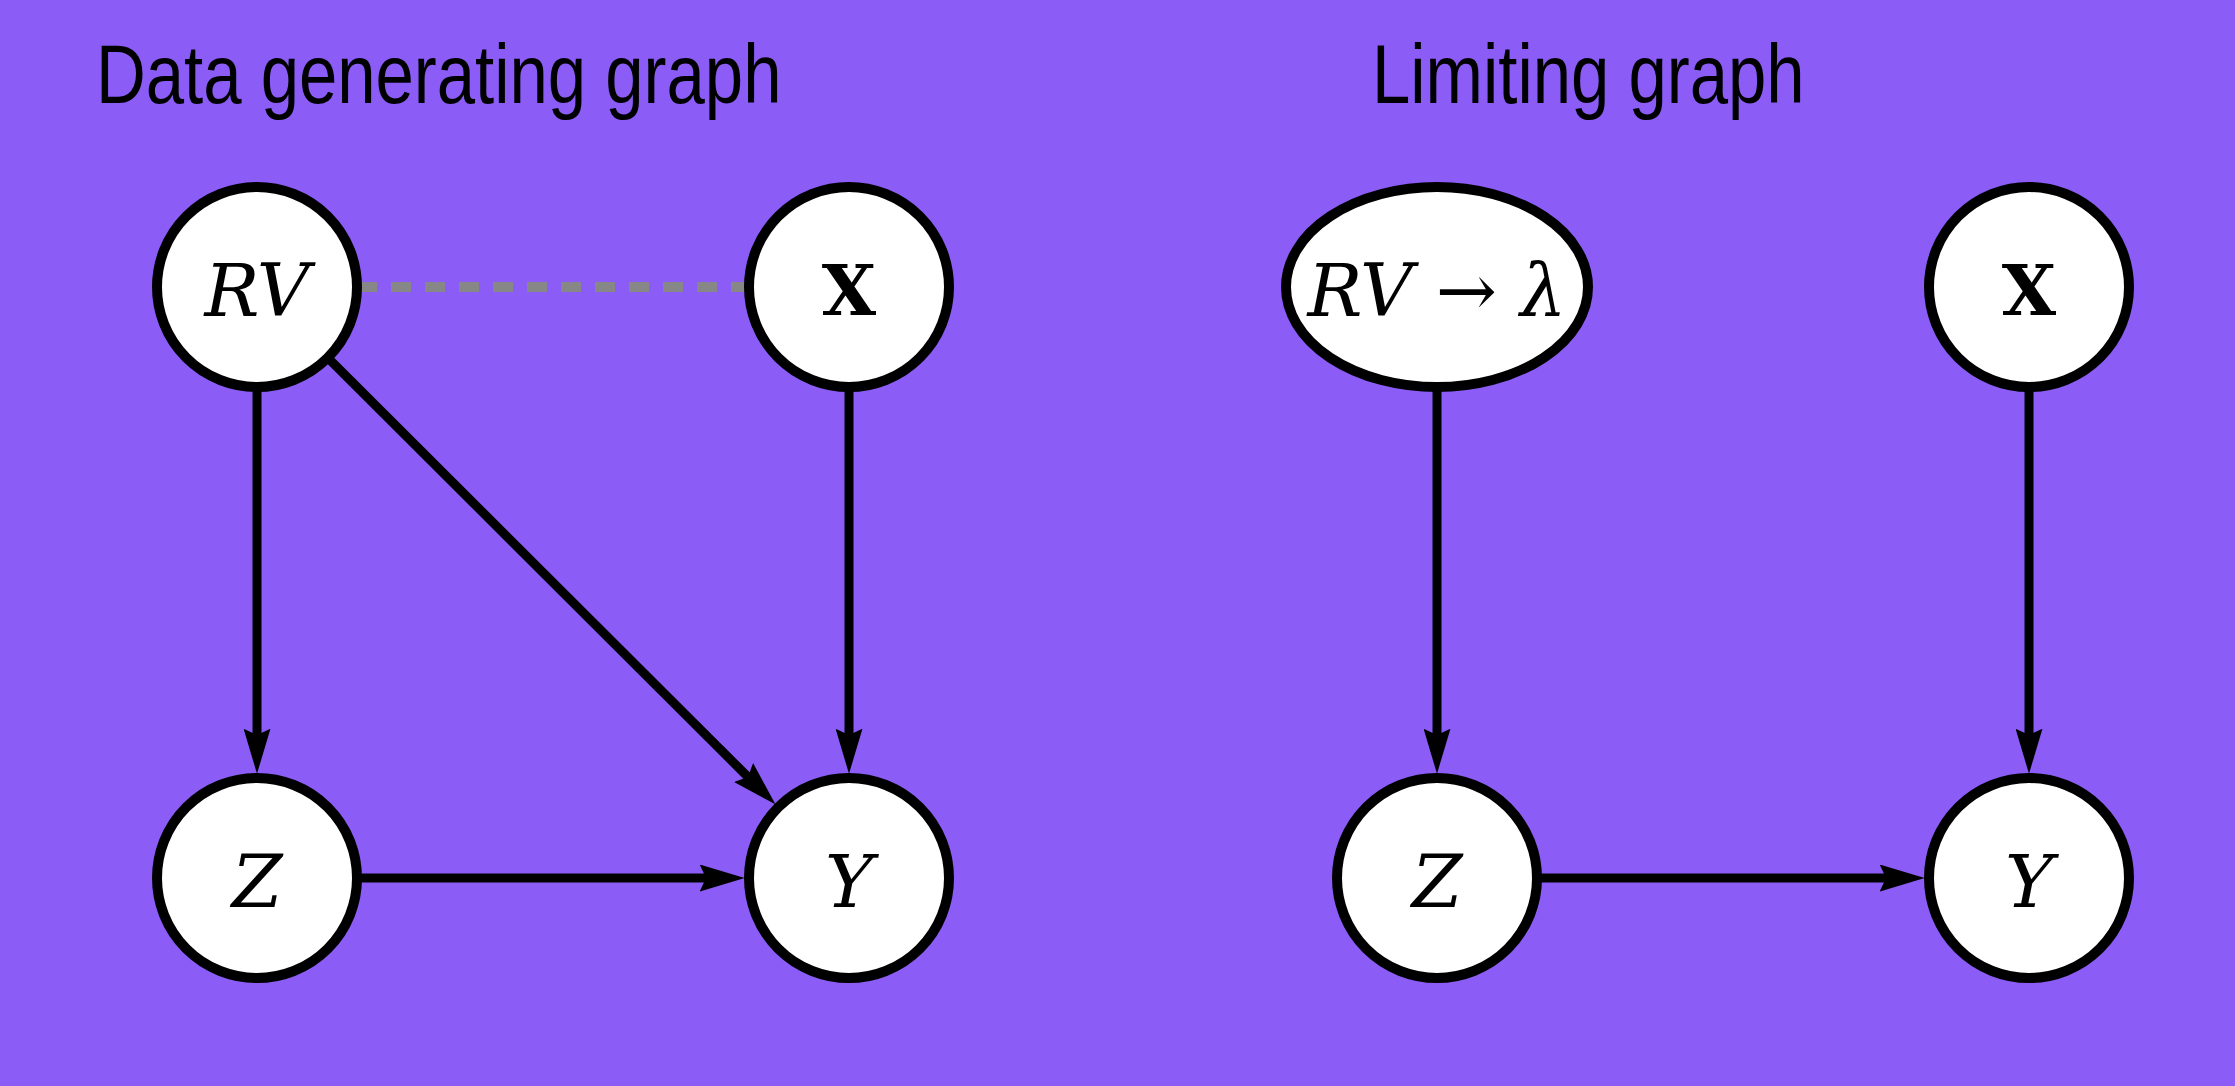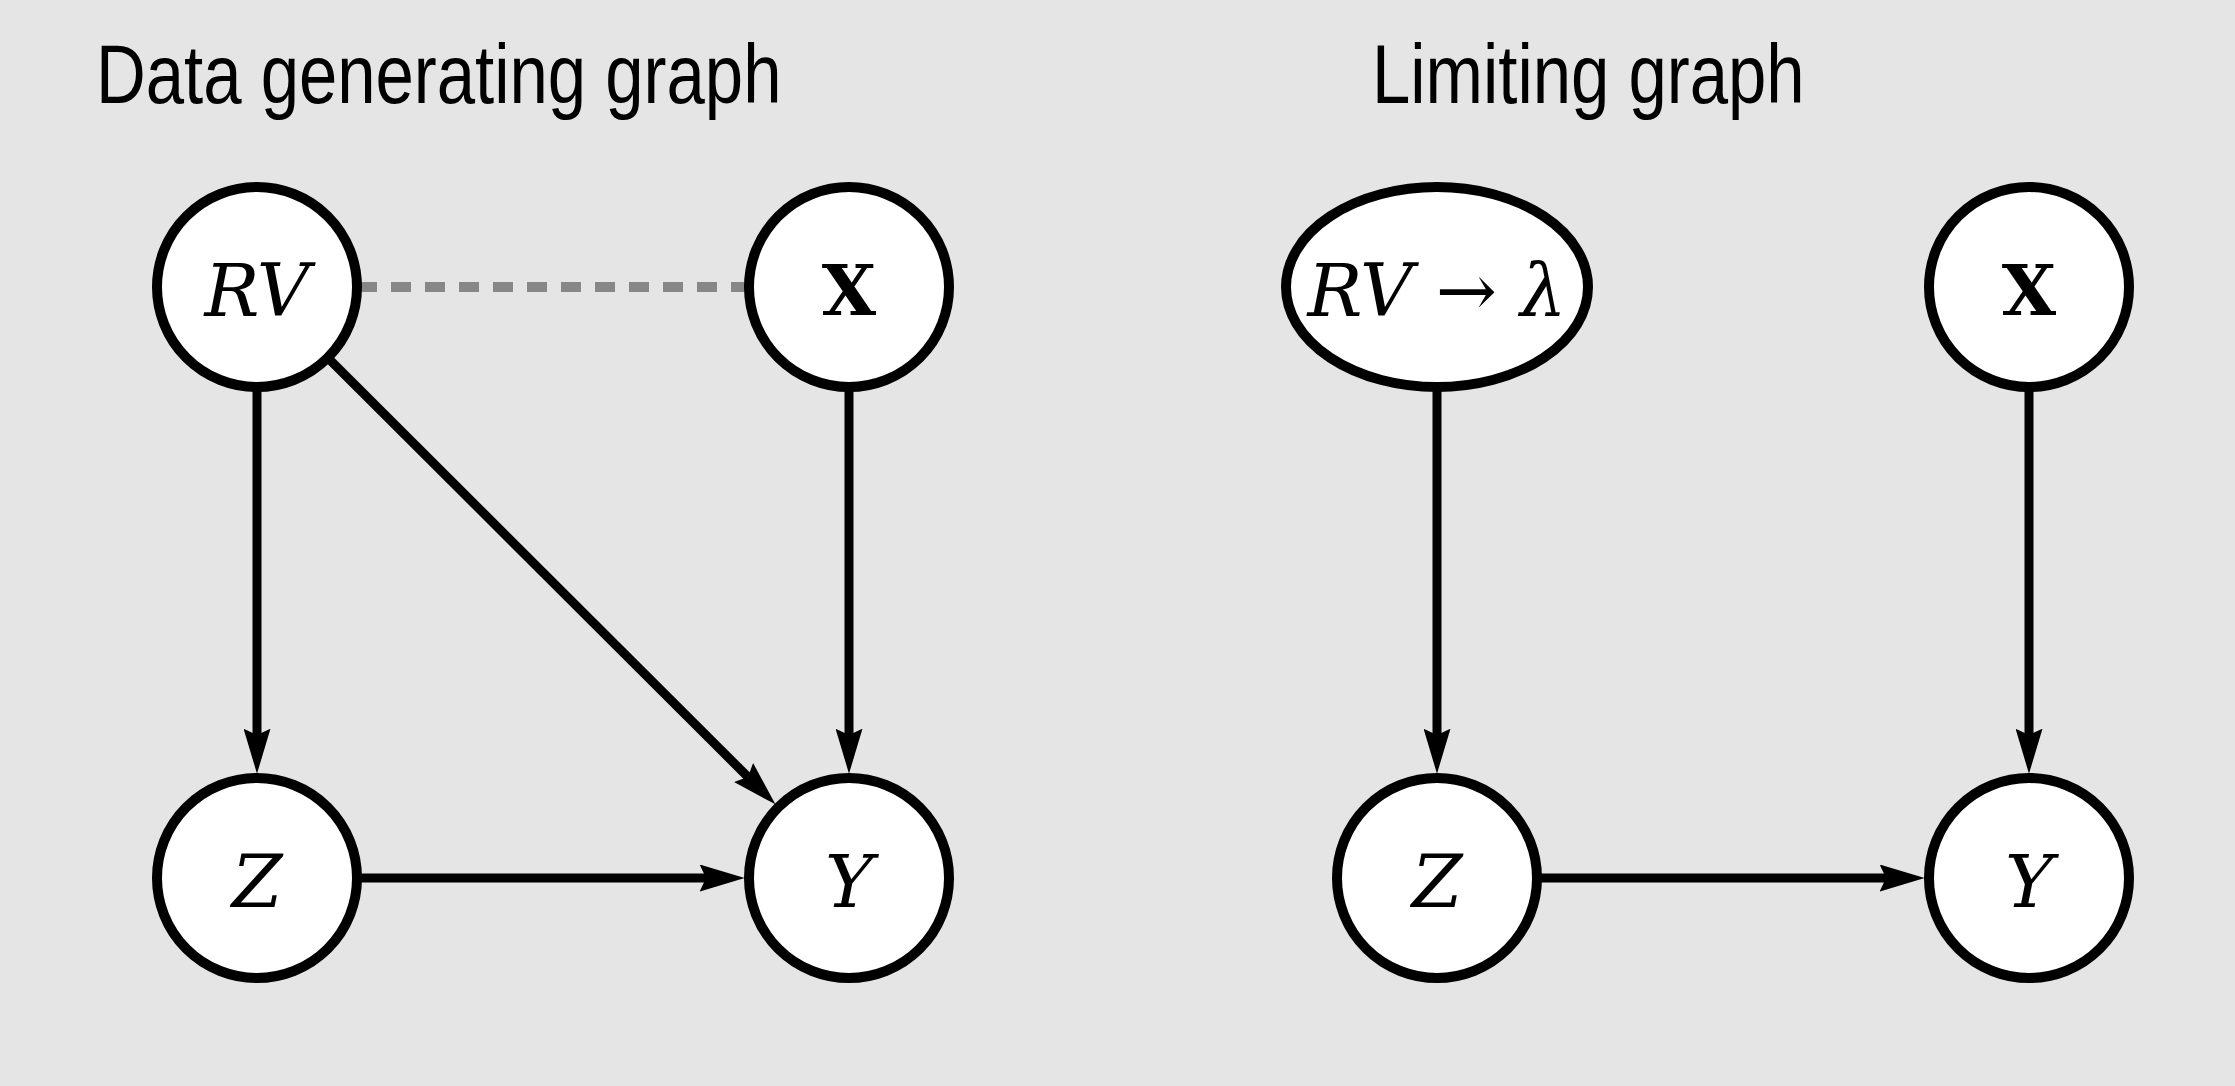--- a/index.html
+++ b/index.html
@@ -4,21 +4,21 @@
 <style>
   html, body {
     margin: 0;
     padding: 0;
     background: #ffffff;
   }
   .canvas {
     position: relative;
     width: 2235px;
     height: 1086px;
-    background: #e5e5e5;
+    background: #8b5cf6;
     overflow: hidden;
     font-family: "Liberation Sans", sans-serif;
   }
   .panel-title {
     position: absolute;
     top: 28px;
     font-size: 84px;
     line-height: 1.1;
     color: #000000;
     white-space: nowrap;

